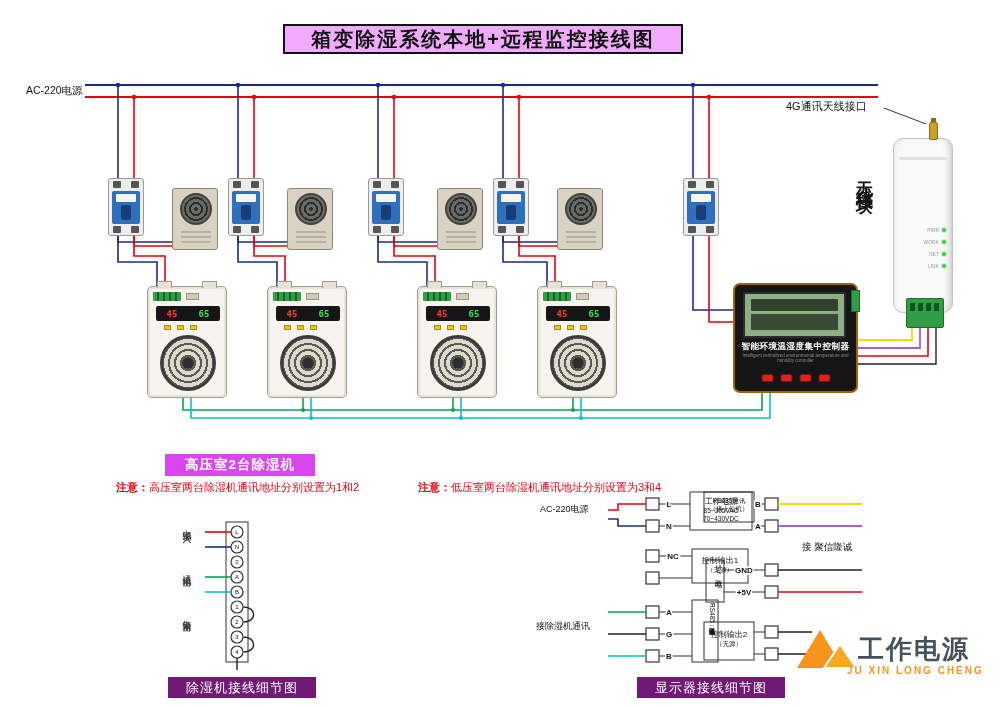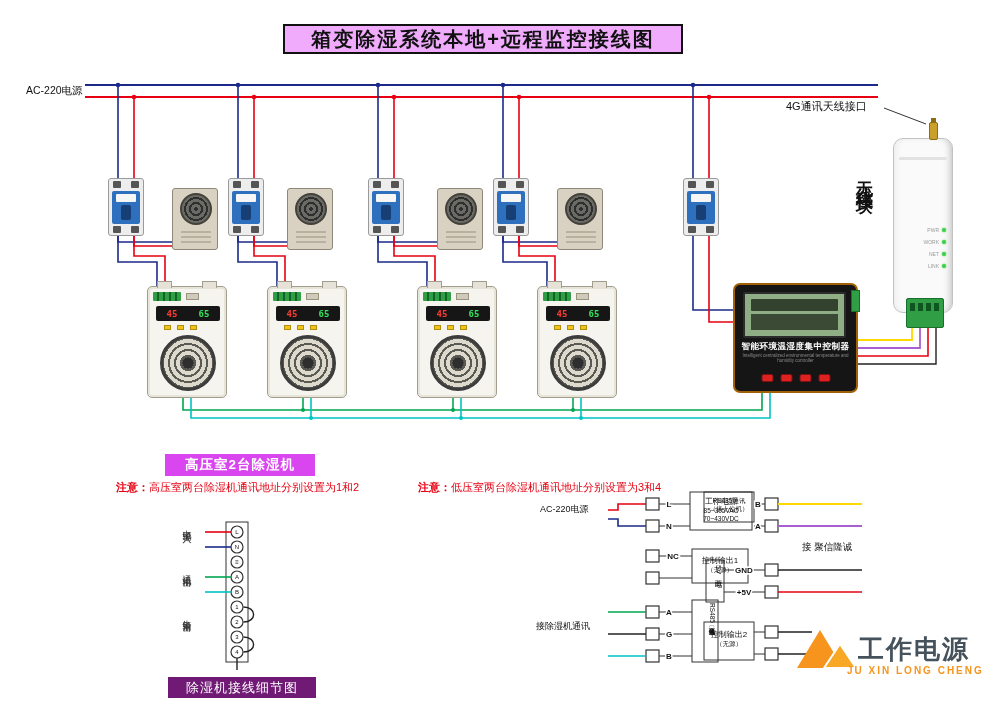--- a/index.html
+++ b/index.html
@@ -470,17 +470,18 @@
   <div class="txt dr-box" style="left:705px;top:497px;width:48px">
     <div class="l2">RS485通讯</div>
     <div class="l2">（接上位机）</div>
   </div>
   <div class="txt dr-cn" style="left:802px;top:541px;width:76px;font-size:9.5px">接 聚信隆诚</div>
   <div class="txt vtext" style="left:708px;top:565px;width:15px;height:34px;font-size:7.5px;letter-spacing:0">5V电源</div>
   <div class="txt dr-box" style="left:705px;top:629px;width:48px">
     <div class="l1">控制输出2</div>
     <div class="l2">（无源）</div>
   </div>
+  <div class="txt caption" style="left:637px;top:677px;width:148px">显示器接线细节图</div>
 
   <div class="txt logocn">工作电源</div>
   <div class="txt logoen">JU XIN LONG CHENG</div>
 
 </div>
 
 </body></html>

